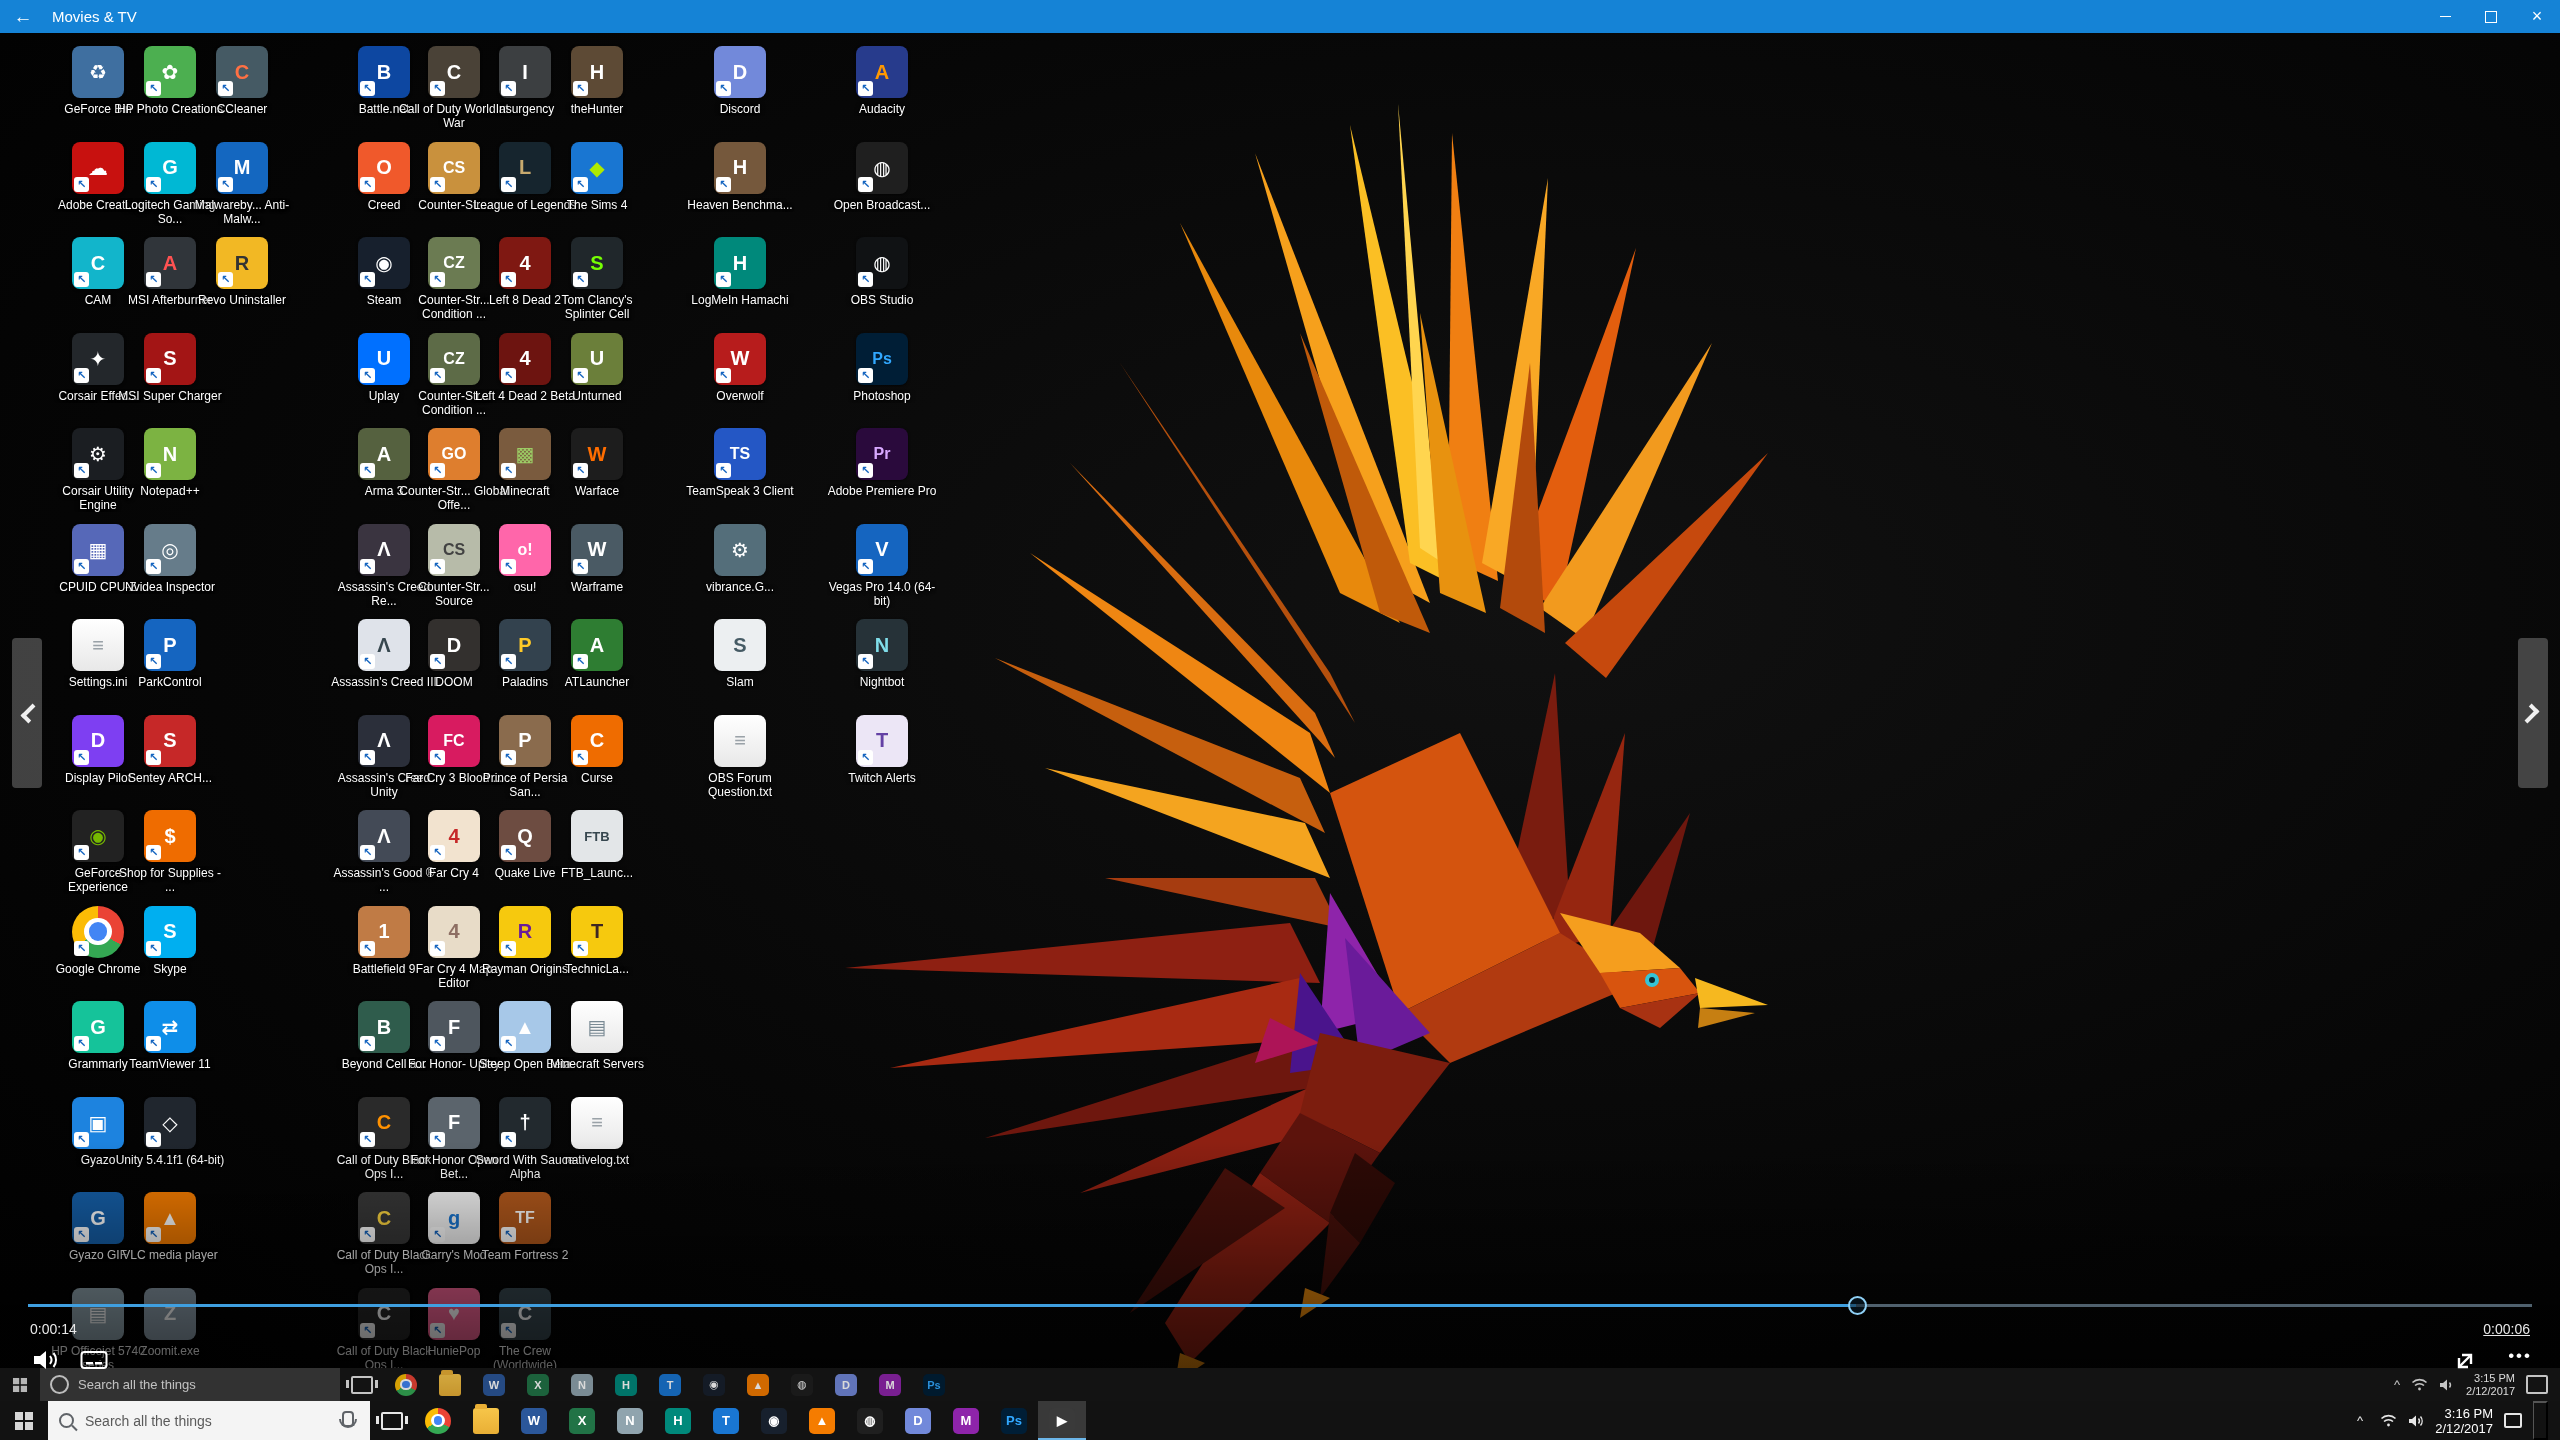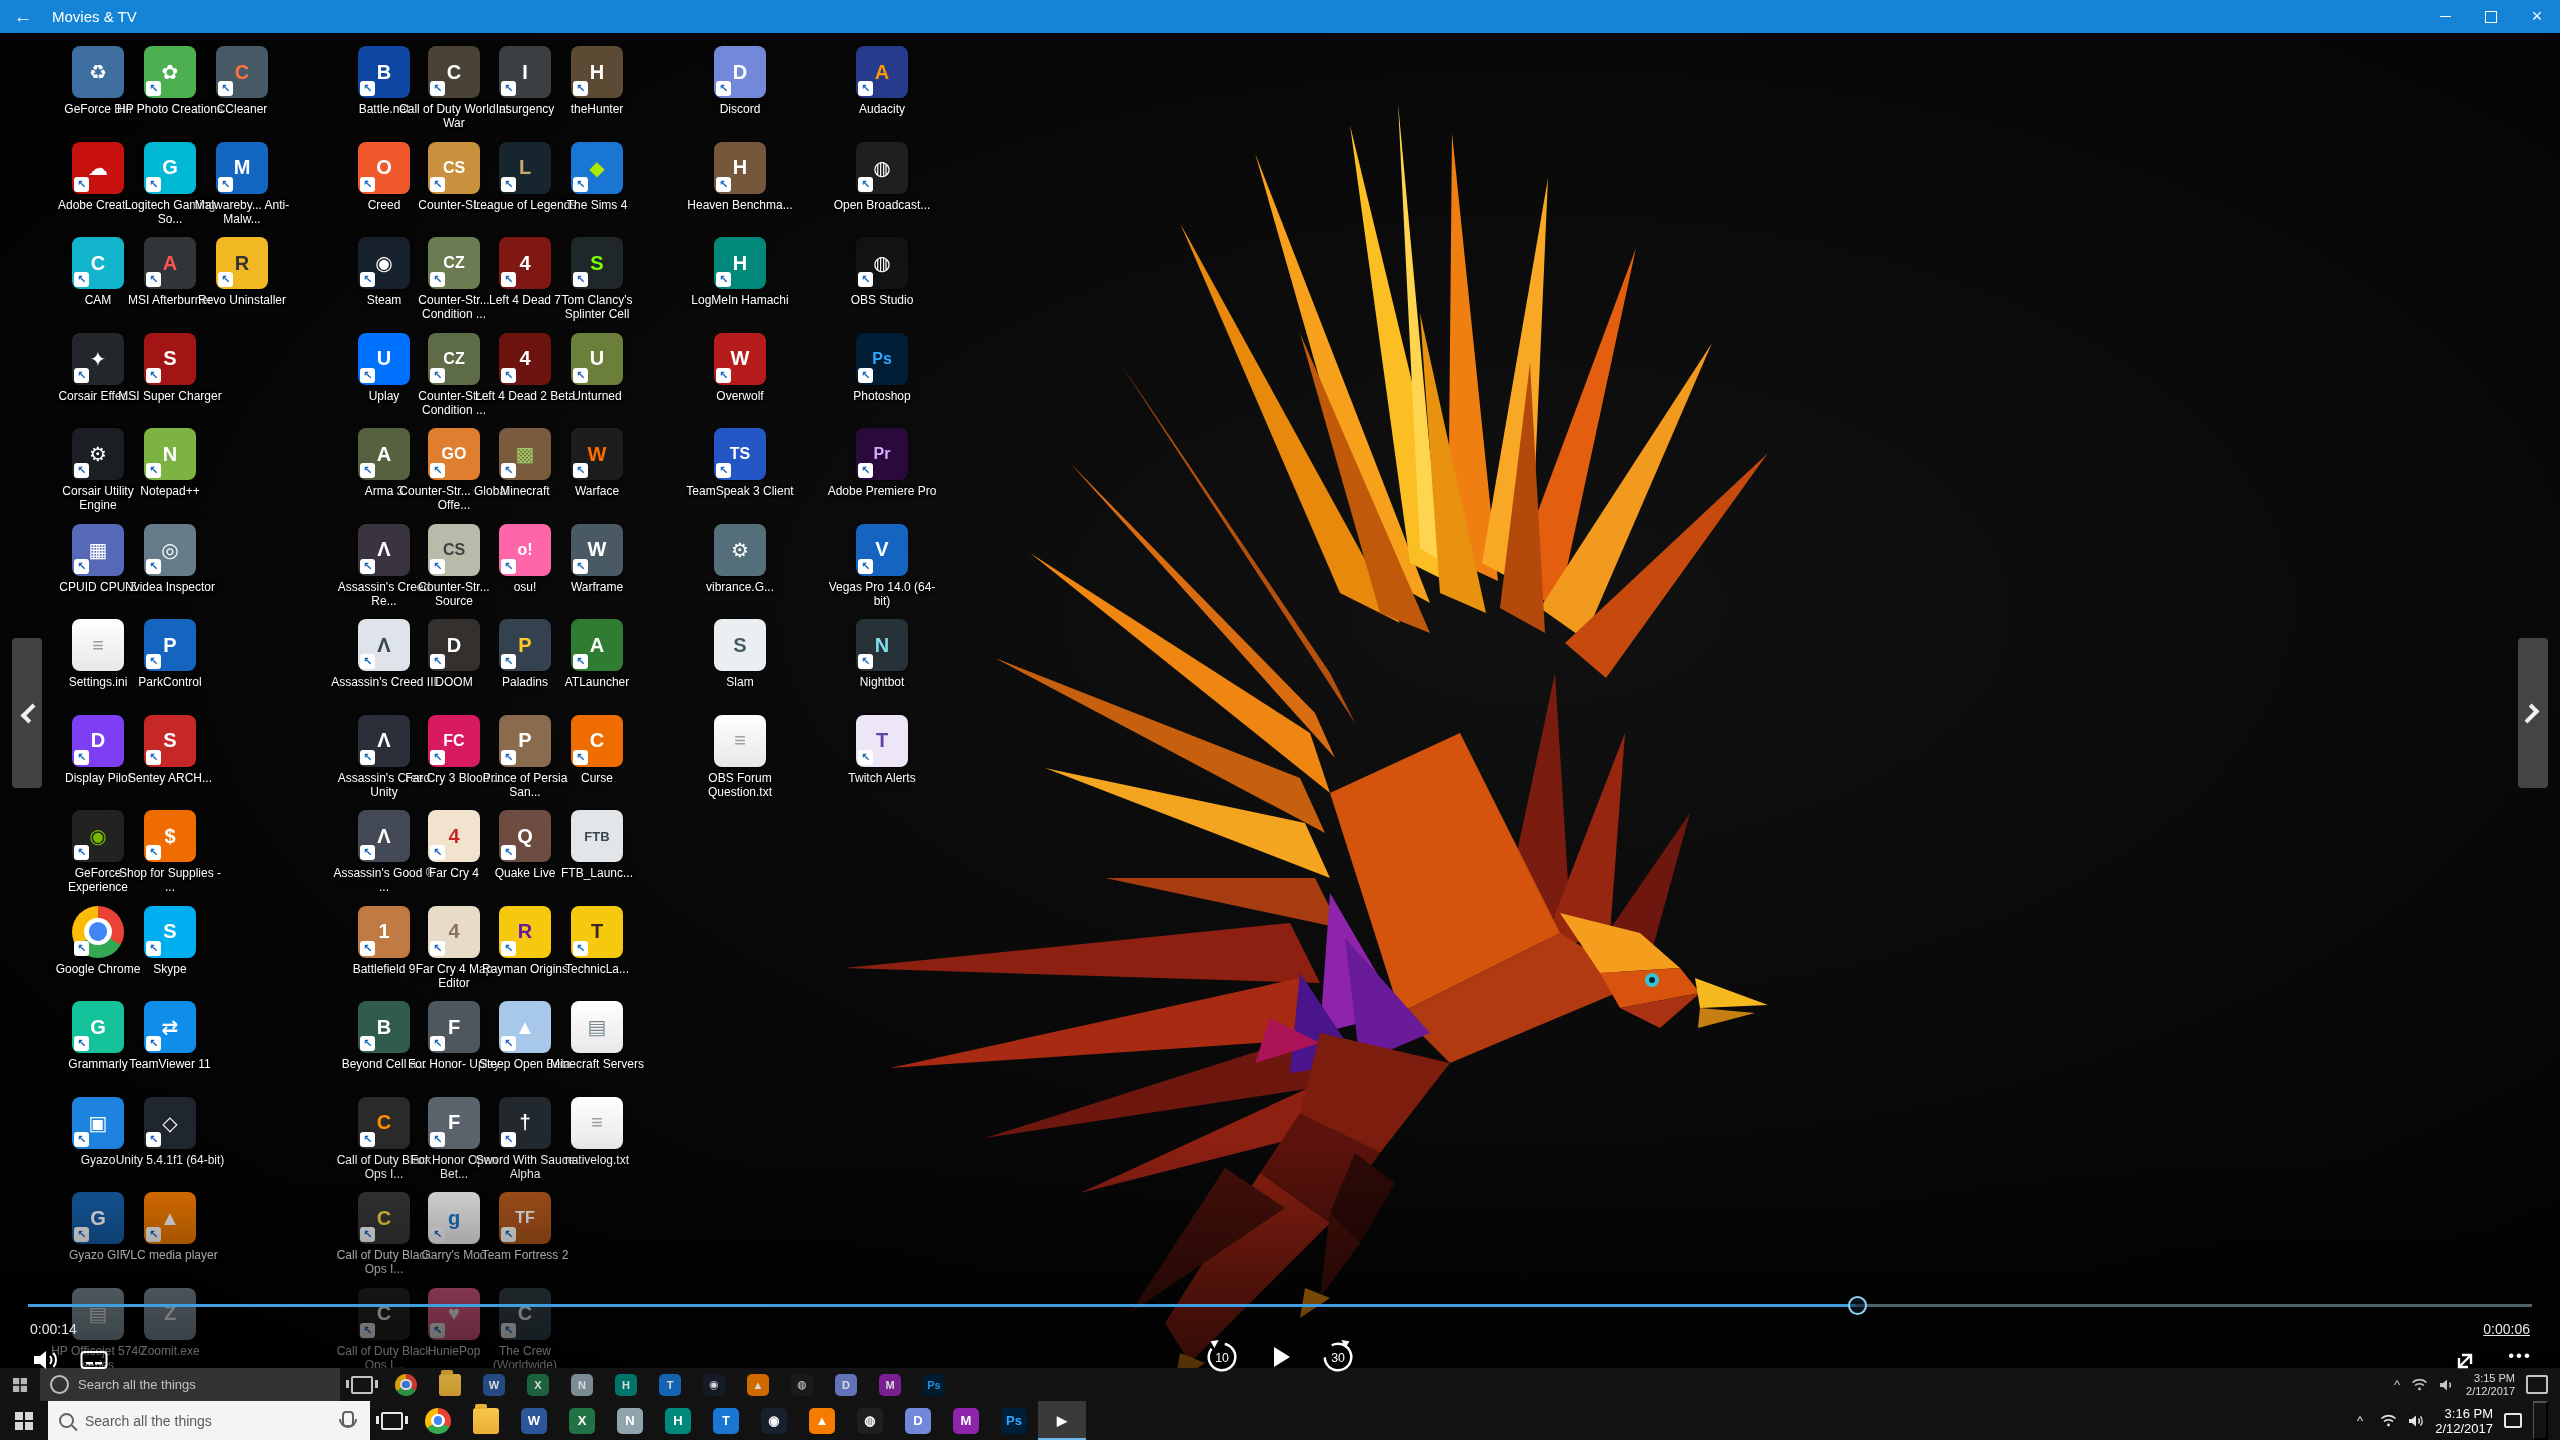--- a/index.html
+++ b/index.html
@@ -607,21 +607,21 @@
             <span style="font-size: 20px; color: rgb(200, 170, 110);">L</span>
             <i class="sc">↖</i>
           </div>
           <div class="dlabel">League of Legends</div>
         </div>
         <div class="dicon" style="left: 470px; top: 204px;">
           <div class="tile" style="background: rgb(127, 24, 18);">
             <span style="font-size: 20px;">4</span>
             <i class="sc">↖</i>
           </div>
-          <div class="dlabel">Left 4 Dead 7</div>
+          <div class="dlabel">Left 8 Dead 2</div>
         </div>
         <div class="dicon" style="left: 470px; top: 299.5px;">
           <div class="tile" style="background: rgb(109, 20, 16);">
             <span style="font-size: 20px;">4</span>
             <i class="sc">↖</i>
           </div>
           <div class="dlabel">Left 4 Dead 2 Beta</div>
         </div>
         <div class="dicon" style="left: 470px; top: 395px;">
           <div class="tile" style="background: rgb(122, 91, 62);">
@@ -999,41 +999,20 @@
       </svg>
     </button>
     <button class="ctl" id="ctl-cc">
       <svg width="28" height="20" viewBox="0 0 28 20">
         <rect x="1.5" y="2" width="25" height="16" rx="3" fill="none" stroke="#fff" stroke-width="2"></rect>
         <rect x="6" y="12" width="7" height="2.5" fill="#fff"></rect>
         <rect x="15" y="12" width="7" height="2.5" fill="#fff"></rect>
       </svg>
     </button>
 
-    <div class="ctl-center">
-      <button>
-        <svg width="38" height="38" viewBox="0 0 40 40">
-          <circle cx="20" cy="20" r="14" fill="none" stroke="#fff" stroke-width="2.6" stroke-dasharray="72 16" transform="rotate(-78 20 20)"></circle>
-          <polygon points="8,3.5 16.5,2 12,10.5" fill="#fff"></polygon>
-          <text x="20" y="25" text-anchor="middle" font-size="13" fill="#fff" font-family="Liberation Sans, DejaVu Sans, sans-serif">10</text>
-        </svg>
-      </button>
-      <button>
-        <svg width="30" height="30" viewBox="0 0 30 30">
-          <polygon points="9,5 25,15 9,25" fill="#fff"></polygon>
-        </svg>
-      </button>
-      <button>
-        <svg width="38" height="38" viewBox="0 0 40 40">
-          <circle cx="20" cy="20" r="14" fill="none" stroke="#fff" stroke-width="2.6" stroke-dasharray="72 16" transform="rotate(-118 20 20)"></circle>
-          <polygon points="32,3.5 23.5,2 28,10.5" fill="#fff"></polygon>
-          <text x="20" y="25" text-anchor="middle" font-size="13" fill="#fff" font-family="Liberation Sans, DejaVu Sans, sans-serif">30</text>
-        </svg>
-      </button>
-    </div>
 
     <button class="ctl" id="ctl-fs">
       <svg width="30" height="30" viewBox="0 0 30 30" fill="none" stroke="#fff" stroke-width="2.4">
         <path d="M9 21 L21 9"></path>
           <path d="M12 9 H21 V18"></path>
           <path d="M18 21 H9 V12"></path>
       </svg>
     </button>
     <button class="ctl" id="ctl-more">
       <span>•••</span>

